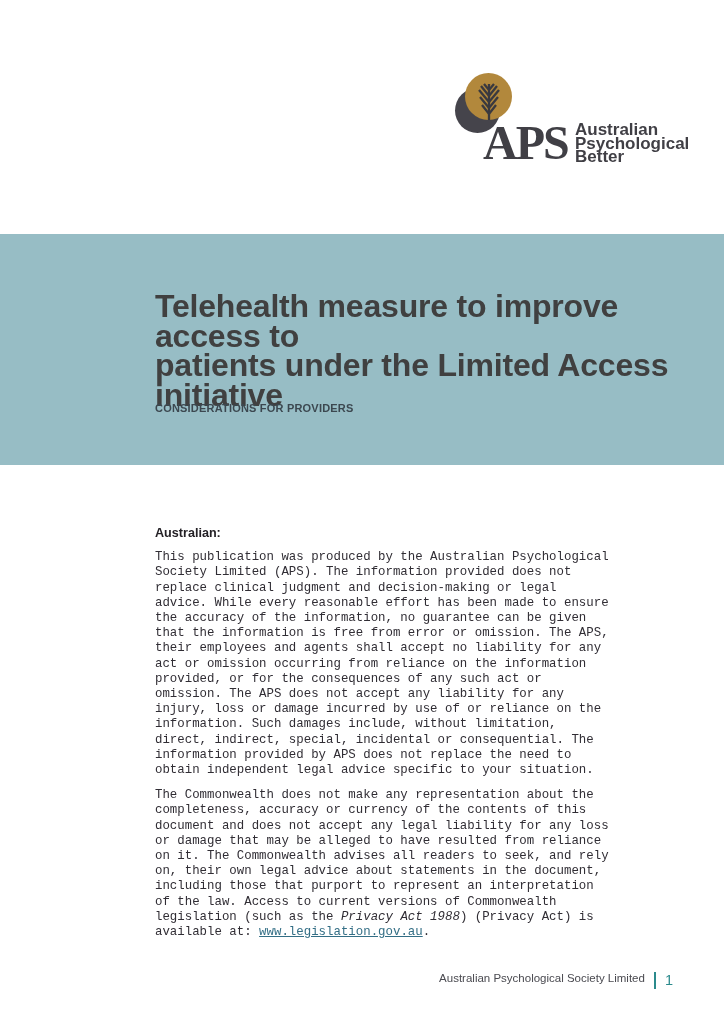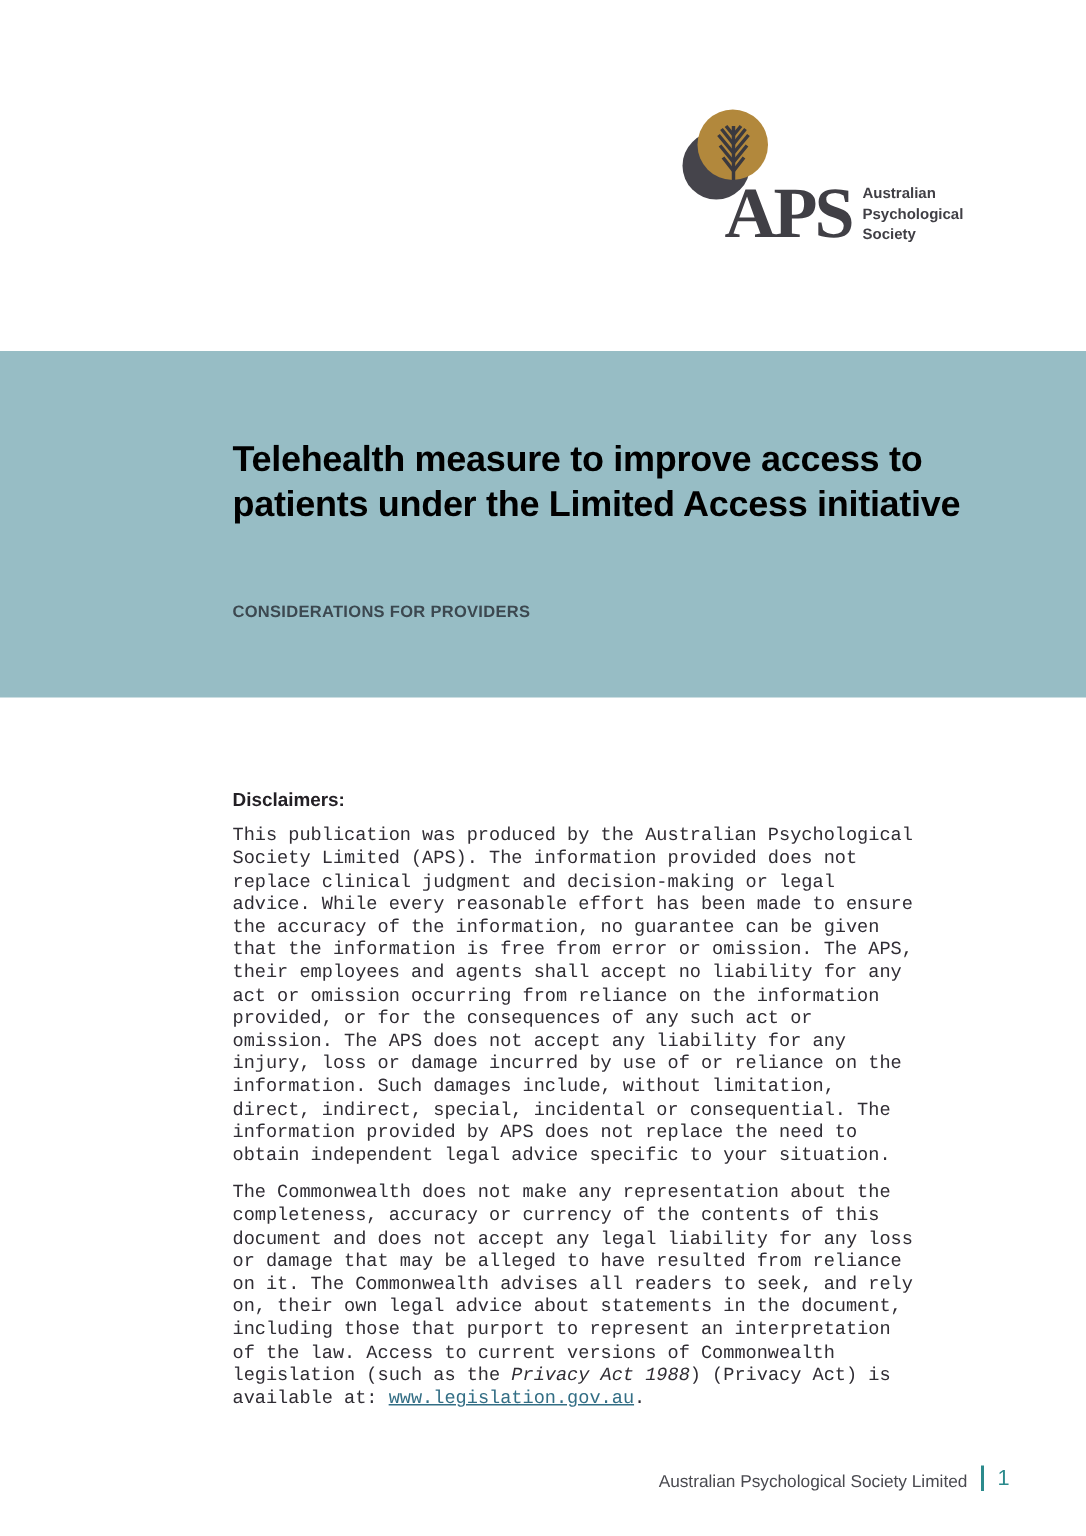--- a/index.html
+++ b/index.html
@@ -28,34 +28,34 @@
   }
   .logo-tree { position: absolute; left: 20px; top: 6px; z-index: 3; }
   .logo-acronym {
     position: absolute; left: 33px; top: 50px; z-index: 4;
     font-family: "Liberation Serif", serif;
     font-weight: bold; font-size: 48px; line-height: 46px;
     letter-spacing: -2px; color: #403f45;
   }
   .logo-tagline {
     position: absolute; left: 125px; top: 53px;
-    font-size: 10px; font-weight: bold; line-height: 13.5px;
+    font-size: 17px; font-weight: bold; line-height: 13.5px;
     color: #403f45;
   }
 
   
   .banner {
     position: absolute; left: 0; top: 234px;
     width: 724px; height: 231px;
     background: #97bdc5;
   }
   .banner-title {
     position: absolute; left: 155px; top: 58px;
-    font-size: 24px; font-weight: bold; line-height: 29.5px;
-    color: #000000; letter-spacing: -0.2px;
+    font-size: 32px; font-weight: bold; line-height: 29.5px;
+    color: #404040; letter-spacing: -0.2px;
   }
   .banner-subtitle {
     position: absolute; left: 155px; top: 168px;
     font-size: 11px; font-weight: bold;
     color: #3c4850; letter-spacing: 0.2px;
   }
 
   
   .content {
     position: absolute; left: 155px; top: 526px;
@@ -69,21 +69,21 @@
   }
   .content p { margin-bottom: 10px; font-family: Liberation Mono, monospace; }
   .content em { font-style: italic; }
   .doc-link {
     color: #336e85; text-decoration: underline; cursor: pointer;
   }
 
   
   .footer {
     position: absolute; top: 972px; right: 51px;
-    display: flex; align-items: flex-end; gap: 9px;
+    display: flex; align-items: flex-start; gap: 9px;
     height: 22px;
   }
   .footer-org { font-size: 11.5px; color: #4a4a50; }
   .footer-divider { width: 2px; height: 17px; background: #2b8a8c; }
   .footer-page { font-size: 14.5px; color: #2b8a8c; }
 </style>
 </head>
 <body>
 
 <div class="page">
@@ -98,34 +98,34 @@
         <path d="M11,10 L19,20 L27,10"></path>
         <path d="M9,14  L19,26 L29,14"></path>
         <path d="M10,21 L19,32 L28,21"></path>
         <path d="M12,29 L19,38 L26,29"></path>
       </g>
     </svg>
     <div class="logo-acronym">APS</div>
     <div class="logo-tagline">
       <div>Australian</div>
       <div>Psychological</div>
-      <div>Society</div>
+      <div>Better</div>
     </div>
   </div>
 
   <div class="banner">
     <div class="banner-title">
       <div>Telehealth measure to improve access to</div>
       <div>patients under the Limited Access initiative</div>
     </div>
     <div class="banner-subtitle">CONSIDERATIONS FOR PROVIDERS</div>
   </div>
 
   <div class="content">
-    <div class="content-heading">Disclaimers:</div>
+    <div class="content-heading">Australian:</div>
     <p>This publication was produced by the Australian Psychological Society Limited (APS). The information provided does not replace clinical judgment and decision-making or legal advice. While every reasonable effort has been made to ensure the accuracy of the information, no guarantee can be given that the information is free from error or omission. The APS, their employees and agents shall accept no liability for any act or omission occurring from reliance on the information provided, or for the consequences of any such act or omission. The APS does not accept any liability for any injury, loss or damage incurred by use of or reliance on the information. Such damages include, without limitation, direct, indirect, special, incidental or consequential. The information provided by APS does not replace the need to obtain independent legal advice specific to your situation.</p>
     <p><span>The Commonwealth does not make any representation about the completeness, accuracy or currency of the contents of this document and does not accept any legal liability for any loss or damage that may be alleged to have resulted from reliance on it. The Commonwealth advises all readers to seek, and rely on, their own legal advice about statements in the document, including those that purport to represent an interpretation of the law. Access to current versions of Commonwealth legislation (such as the </span><em>Privacy Act 1988</em><span>) (Privacy Act) is available at: </span><a class="doc-link">www.legislation.gov.au</a><span>.</span></p>
   </div>
 
   <div class="footer">
     <span class="footer-org">Australian Psychological Society Limited</span>
     <span class="footer-divider"></span>
     <span class="footer-page">1</span>
   </div>
 

